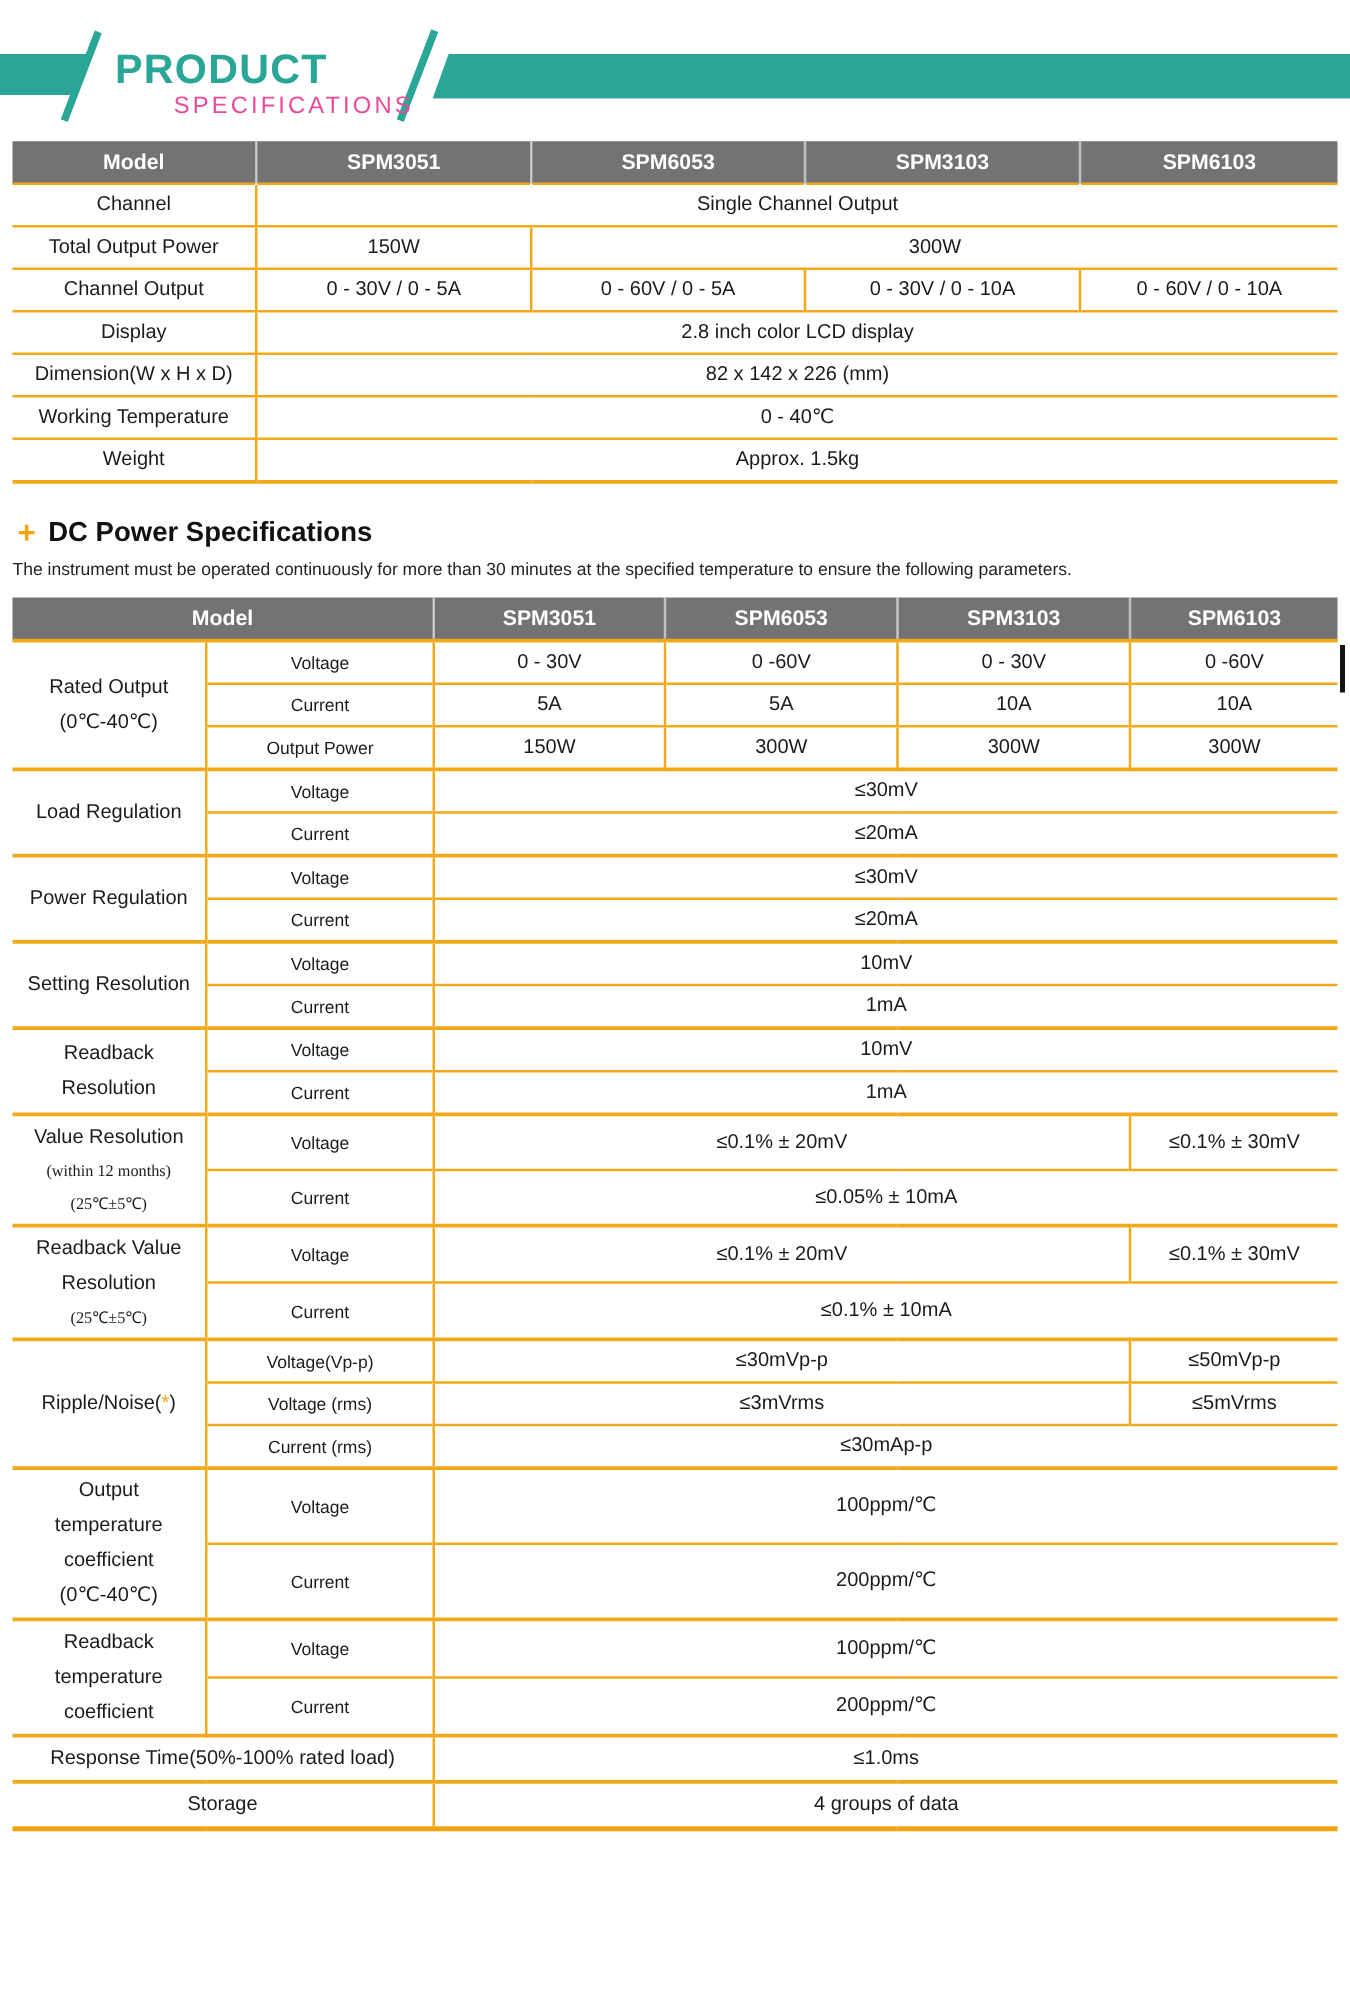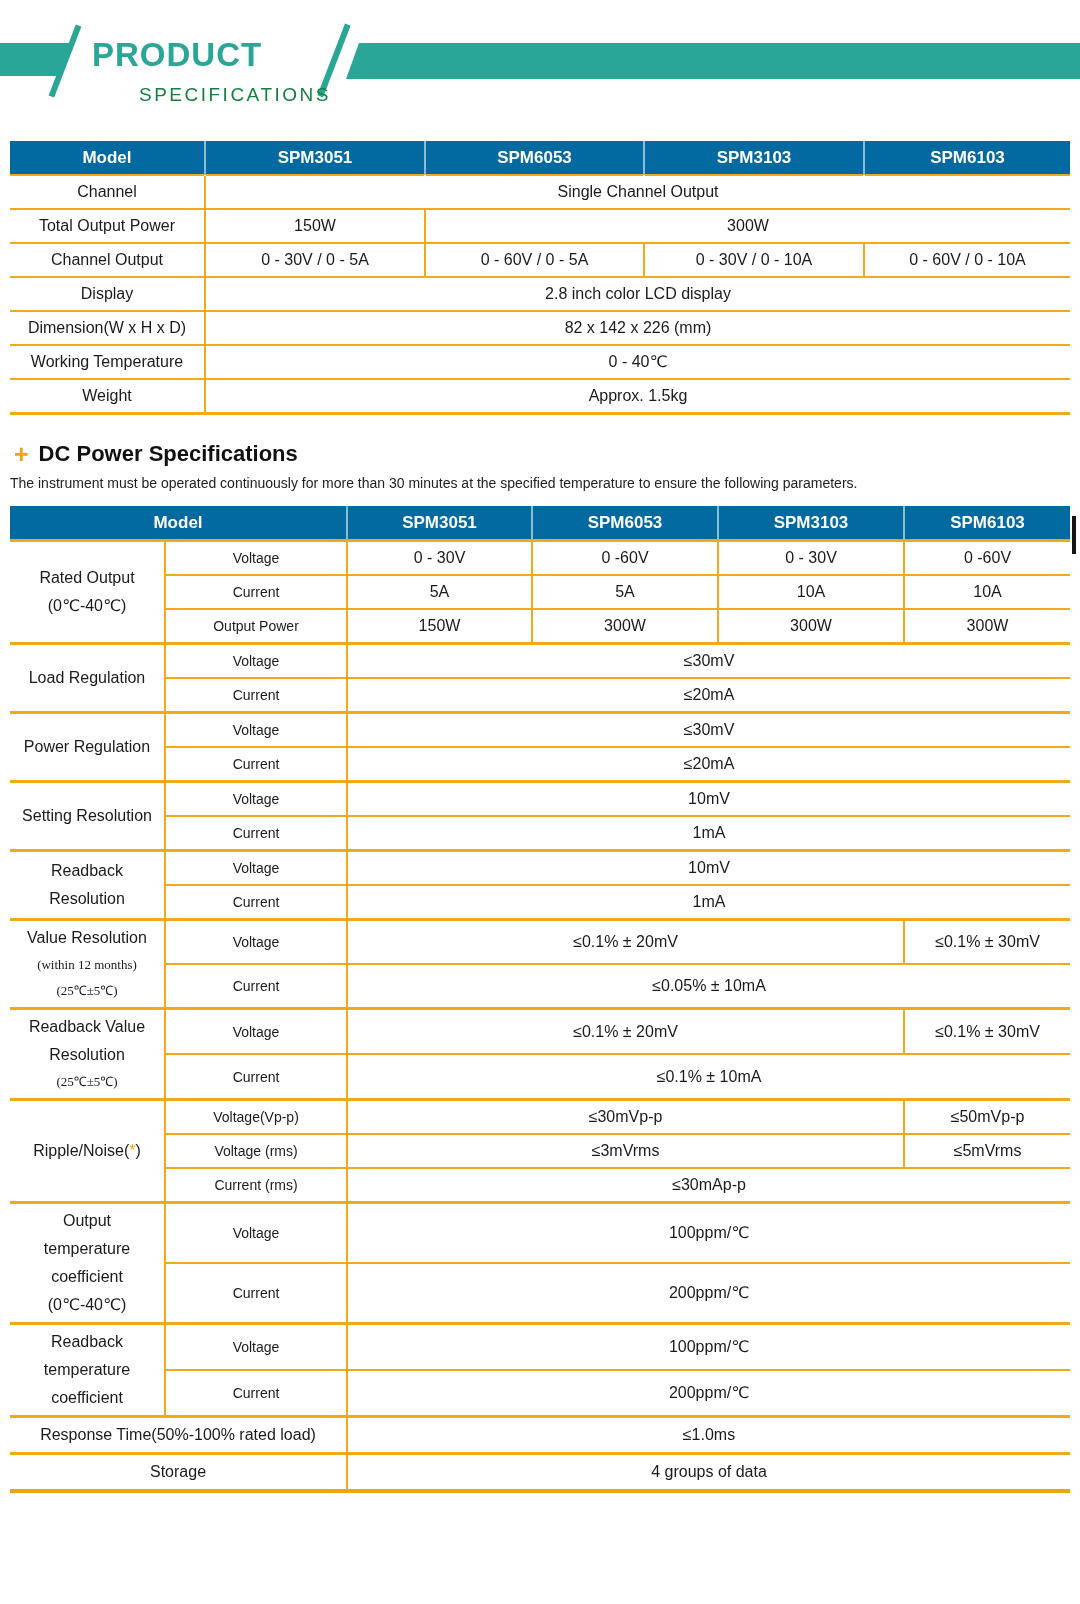--- a/index.html
+++ b/index.html
@@ -1,36 +1,36 @@
 <!DOCTYPE html>
 <html><head>
 <meta charset="utf-8">
 <style>
   html,body { margin:0; padding:0; background:#fff; }
   body { width:1080px; height:1604px; font-family:"Liberation Sans","DejaVu Sans",sans-serif; }
   .page { position:relative; width:1080px; height:1604px; overflow:hidden; background:#fff; }
 
   
-  .hero { position:relative; height:141px; }
+  .hero { position:relative; height:113px; }
   .bar { position:absolute; background:#2AA696; }
   .bar-left  { left:0; top:43px; width:73px; height:33px;
                clip-path:polygon(0 0,100% 0,calc(100% - 13px) 100%,0 100%); }
   .bar-right { left:346px; top:43px; width:734px; height:36px;
                clip-path:polygon(13px 0,100% 0,100% 100%,0 100%); }
   .slash { position:absolute; width:6px; background:#2AA696; transform:rotate(21deg); }
   .slash-left  { left:62px;  top:23px; height:76px; }
   .slash-right { left:331px; top:22px; height:77px; }
   .title-main { position:absolute; left:92px; top:36px; font-size:33px; font-weight:700;
                 color:#2AA696; letter-spacing:1px; }
-  .title-sub  { position:absolute; left:139px; top:84px; font-size:19px; color:#15803d;
+  .title-sub  { position:absolute; left:139px; top:74px; font-size:19px; color:#ec4899;
                 letter-spacing:2.5px; }
 
   
   .spec { border-collapse:collapse; table-layout:fixed; width:1060px; margin-left:10px; }
-  .spec th { background:#0369a1; color:#fff; font-weight:700; font-size:17px; height:33px;
+  .spec th { background:#737373; color:#fff; font-weight:700; font-size:17px; height:33px;
              border-left:2px solid rgba(255,255,255,.55); padding:0; }
   .spec th:first-child { border-left:none; }
   .spec td { border-top:2px solid #F1A819; border-left:2px solid #F1A819; text-align:center;
              font-size:16px; color:#1b1b1b; padding:3px 6px; line-height:26px; }
   .spec td.lbl { border-left:none; }
   .t1 tbody tr { height:32px; }
   .t1 tbody tr:last-child td { border-bottom:3px solid #F1A819; }
   .t2 { margin-top:15px; }
   .t2 tbody tr { height:34px; }
   .t2 tr.group-start td { border-top-width:3px; }

